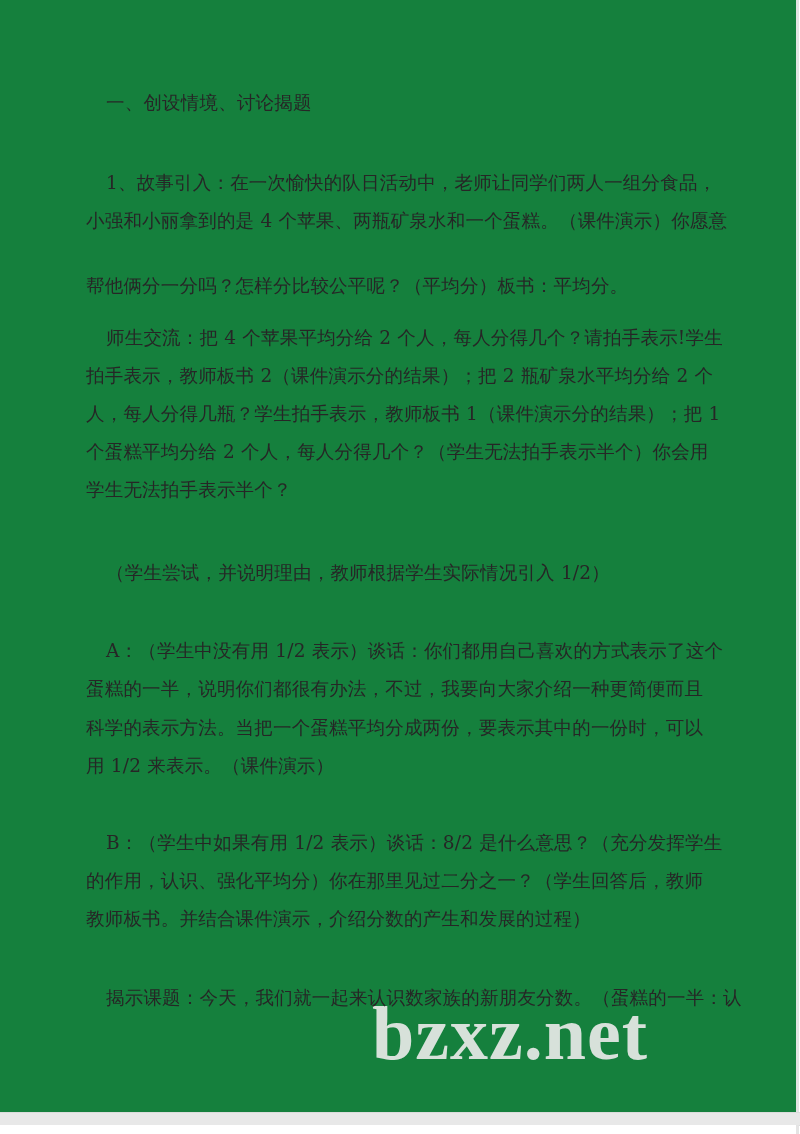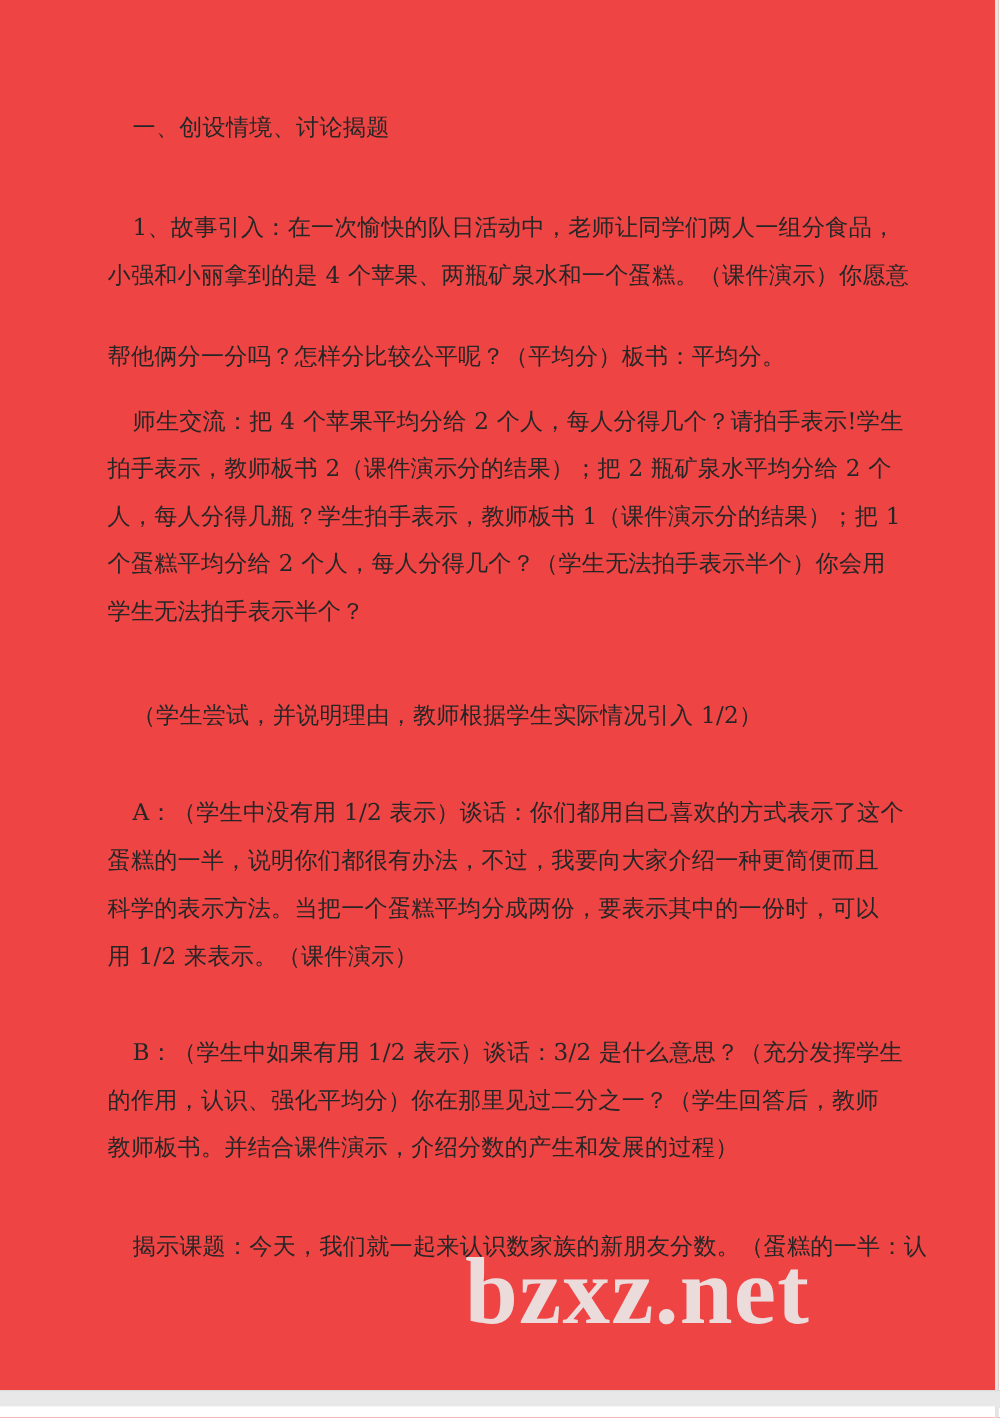--- a/index.html
+++ b/index.html
@@ -6,21 +6,21 @@
   body {
     width: 800px; height: 1134px; overflow: hidden;
     background: #ffffff;
     font-family: "DejaVu Serif", "Liberation Serif", serif;
     color: #222;
     position: relative;
   }
   .page {
     position: absolute; left: 0; top: 0;
     width: 796px; height: 1112px;
-    background: #ef4444;
+    background: #15803d;
     border-right: 3px solid #e4e4e4;
   }
   .page-gap {
     position: absolute; left: 0; top: 1112px;
     width: 800px; height: 12px;
     background: #e8e8e8;
     border-top: 1px solid #dcdcdc;
     border-bottom: 1px solid #dcdcdc;
   }
   .page2 {
@@ -76,21 +76,21 @@
   </div>
 
   <div>
     <div class="line" style="left:106px; top:640px;">A：（学生中没有用 1/2 表示）谈话：你们都用自己喜欢的方式表示了这个</div>
     <div class="line" style="left:86px; top:678px;">蛋糕的一半，说明你们都很有办法，不过，我要向大家介绍一种更简便而且</div>
     <div class="line" style="left:86px; top:717px;">科学的表示方法。当把一个蛋糕平均分成两份，要表示其中的一份时，可以</div>
     <div class="line" style="left:86px; top:755px;">用 1/2 来表示。（课件演示）</div>
   </div>
 
   <div>
-    <div class="line" style="left:106px; top:832px;">B：（学生中如果有用 1/2 表示）谈话：3/2 是什么意思？（充分发挥学生</div>
+    <div class="line" style="left:106px; top:832px;">B：（学生中如果有用 1/2 表示）谈话：8/2 是什么意思？（充分发挥学生</div>
     <div class="line" style="left:86px; top:870px;">的作用，认识、强化平均分）你在那里见过二分之一？（学生回答后，教师</div>
     <div class="line" style="left:86px; top:908px;">教师板书。并结合课件演示，介绍分数的产生和发展的过程）</div>
   </div>
 
   <div class="watermark">bzxz.net</div>
 
   <div>
     <div class="line" style="left:106px; top:987px;">揭示课题：今天，我们就一起来认识数家族的新朋友分数。（蛋糕的一半：认</div>
   </div>
 </div>

